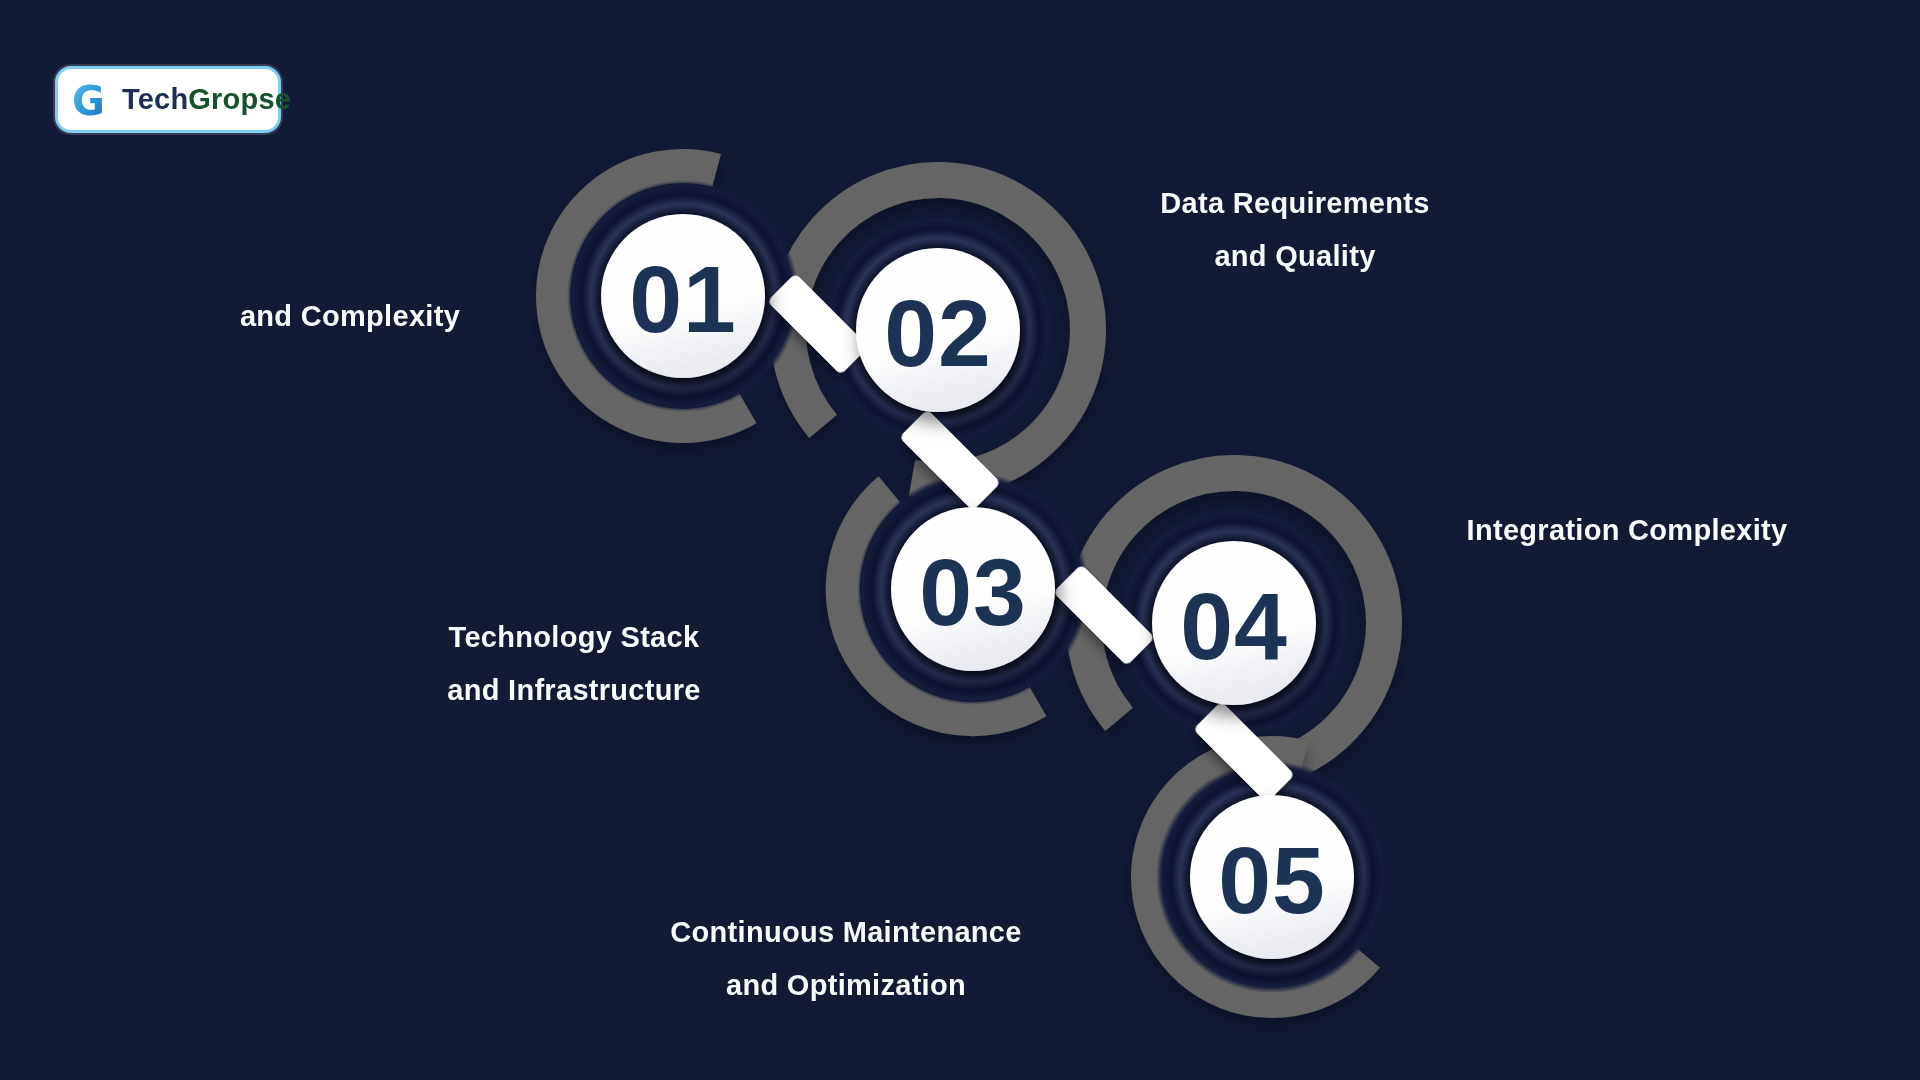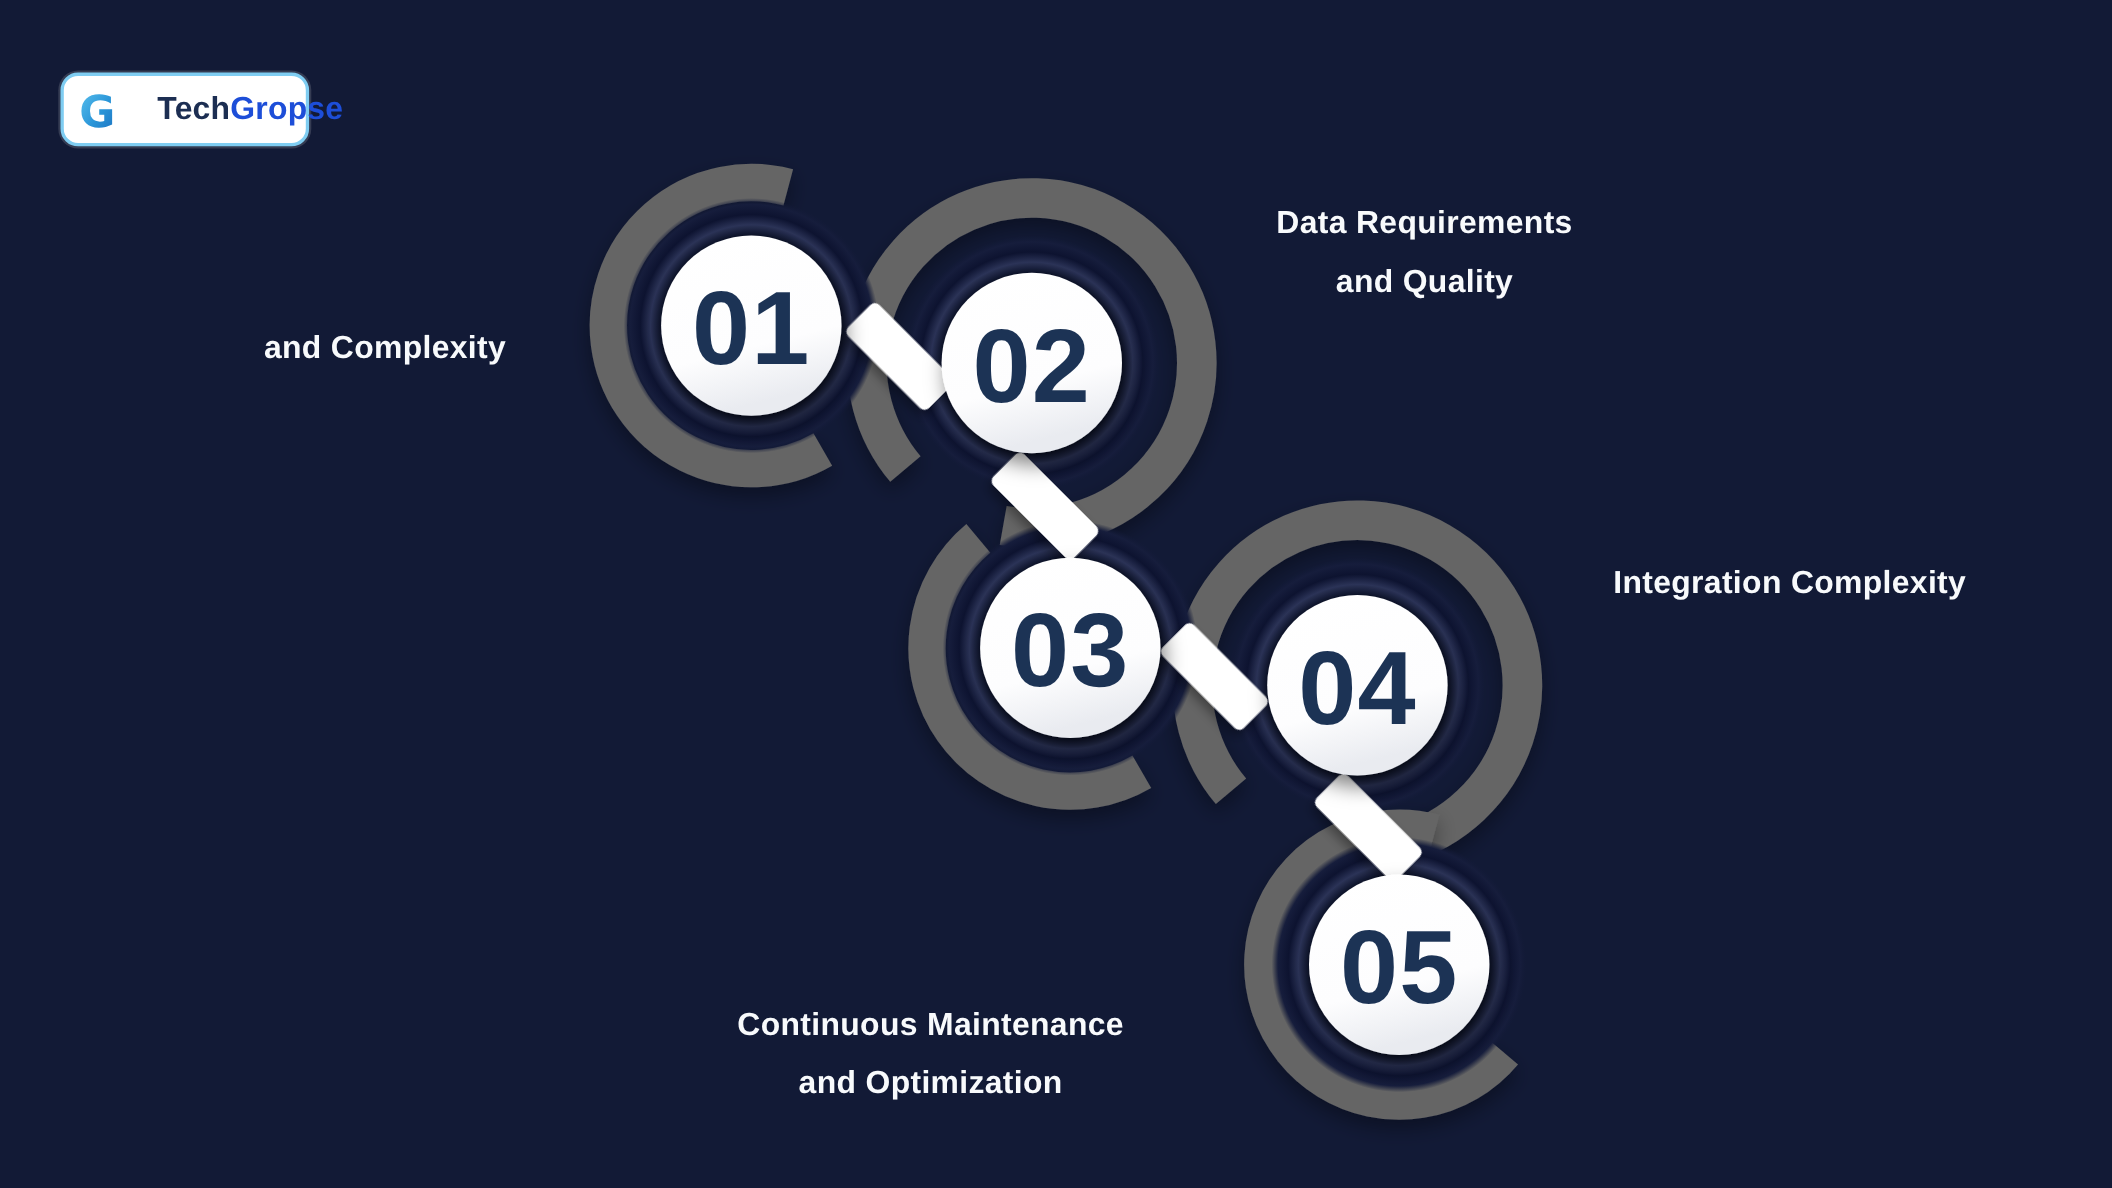--- a/index.html
+++ b/index.html
@@ -10,22 +10,22 @@
   }
   
   .logo-card{
     position:absolute;left:55px;top:66px;width:226px;height:67px;
     background:#ffffff;border:3px solid #7fcdf2;border-radius:16px;
     display:flex;align-items:center;gap:9px;padding:0 13px;box-sizing:border-box;
     box-shadow:0 0 0 2px rgba(255,255,255,.15);
   }
   .logo-mark{flex:0 0 auto;display:block;}
   .brand{font-size:29px;font-weight:bold;letter-spacing:.2px;white-space:nowrap;}
-  .brand .b1{color:#1c2e52;margin-left:21px;}
-  .brand .b2{color:#1d4ed8;}
+  .brand .b1{color:#1c2e52;}
+  .brand .b2{color:#14532d;}
   
   #diagram{position:absolute;left:0;top:0;}
   .node-label{
     position:absolute;transform:translateX(-50%);
     text-align:center;color:#f8fafc;font-size:29px;font-weight:bold;
     line-height:53px;letter-spacing:.3px;white-space:nowrap;
   }
   .node-label span{display:block;}
 </style>
 </head>
@@ -108,20 +108,24 @@
       </g>
   </svg>
 
   <div class="node-label" style="left:350px;top:290px">
     <span>and Complexity</span>
   </div>
   <div class="node-label" style="left:1295px;top:177px">
     <span>Data Requirements</span>
     <span>and Quality</span>
   </div>
+  <div class="node-label" style="left:574px;top:611px">
+    <span>Technology Stack</span>
+    <span>and Infrastructure</span>
+  </div>
   <div class="node-label" style="left:1627px;top:504px">
     <span>Integration Complexity</span>
   </div>
   <div class="node-label" style="left:846px;top:906px">
     <span>Continuous Maintenance</span>
     <span>and Optimization</span>
   </div>
 
 </div>
 

